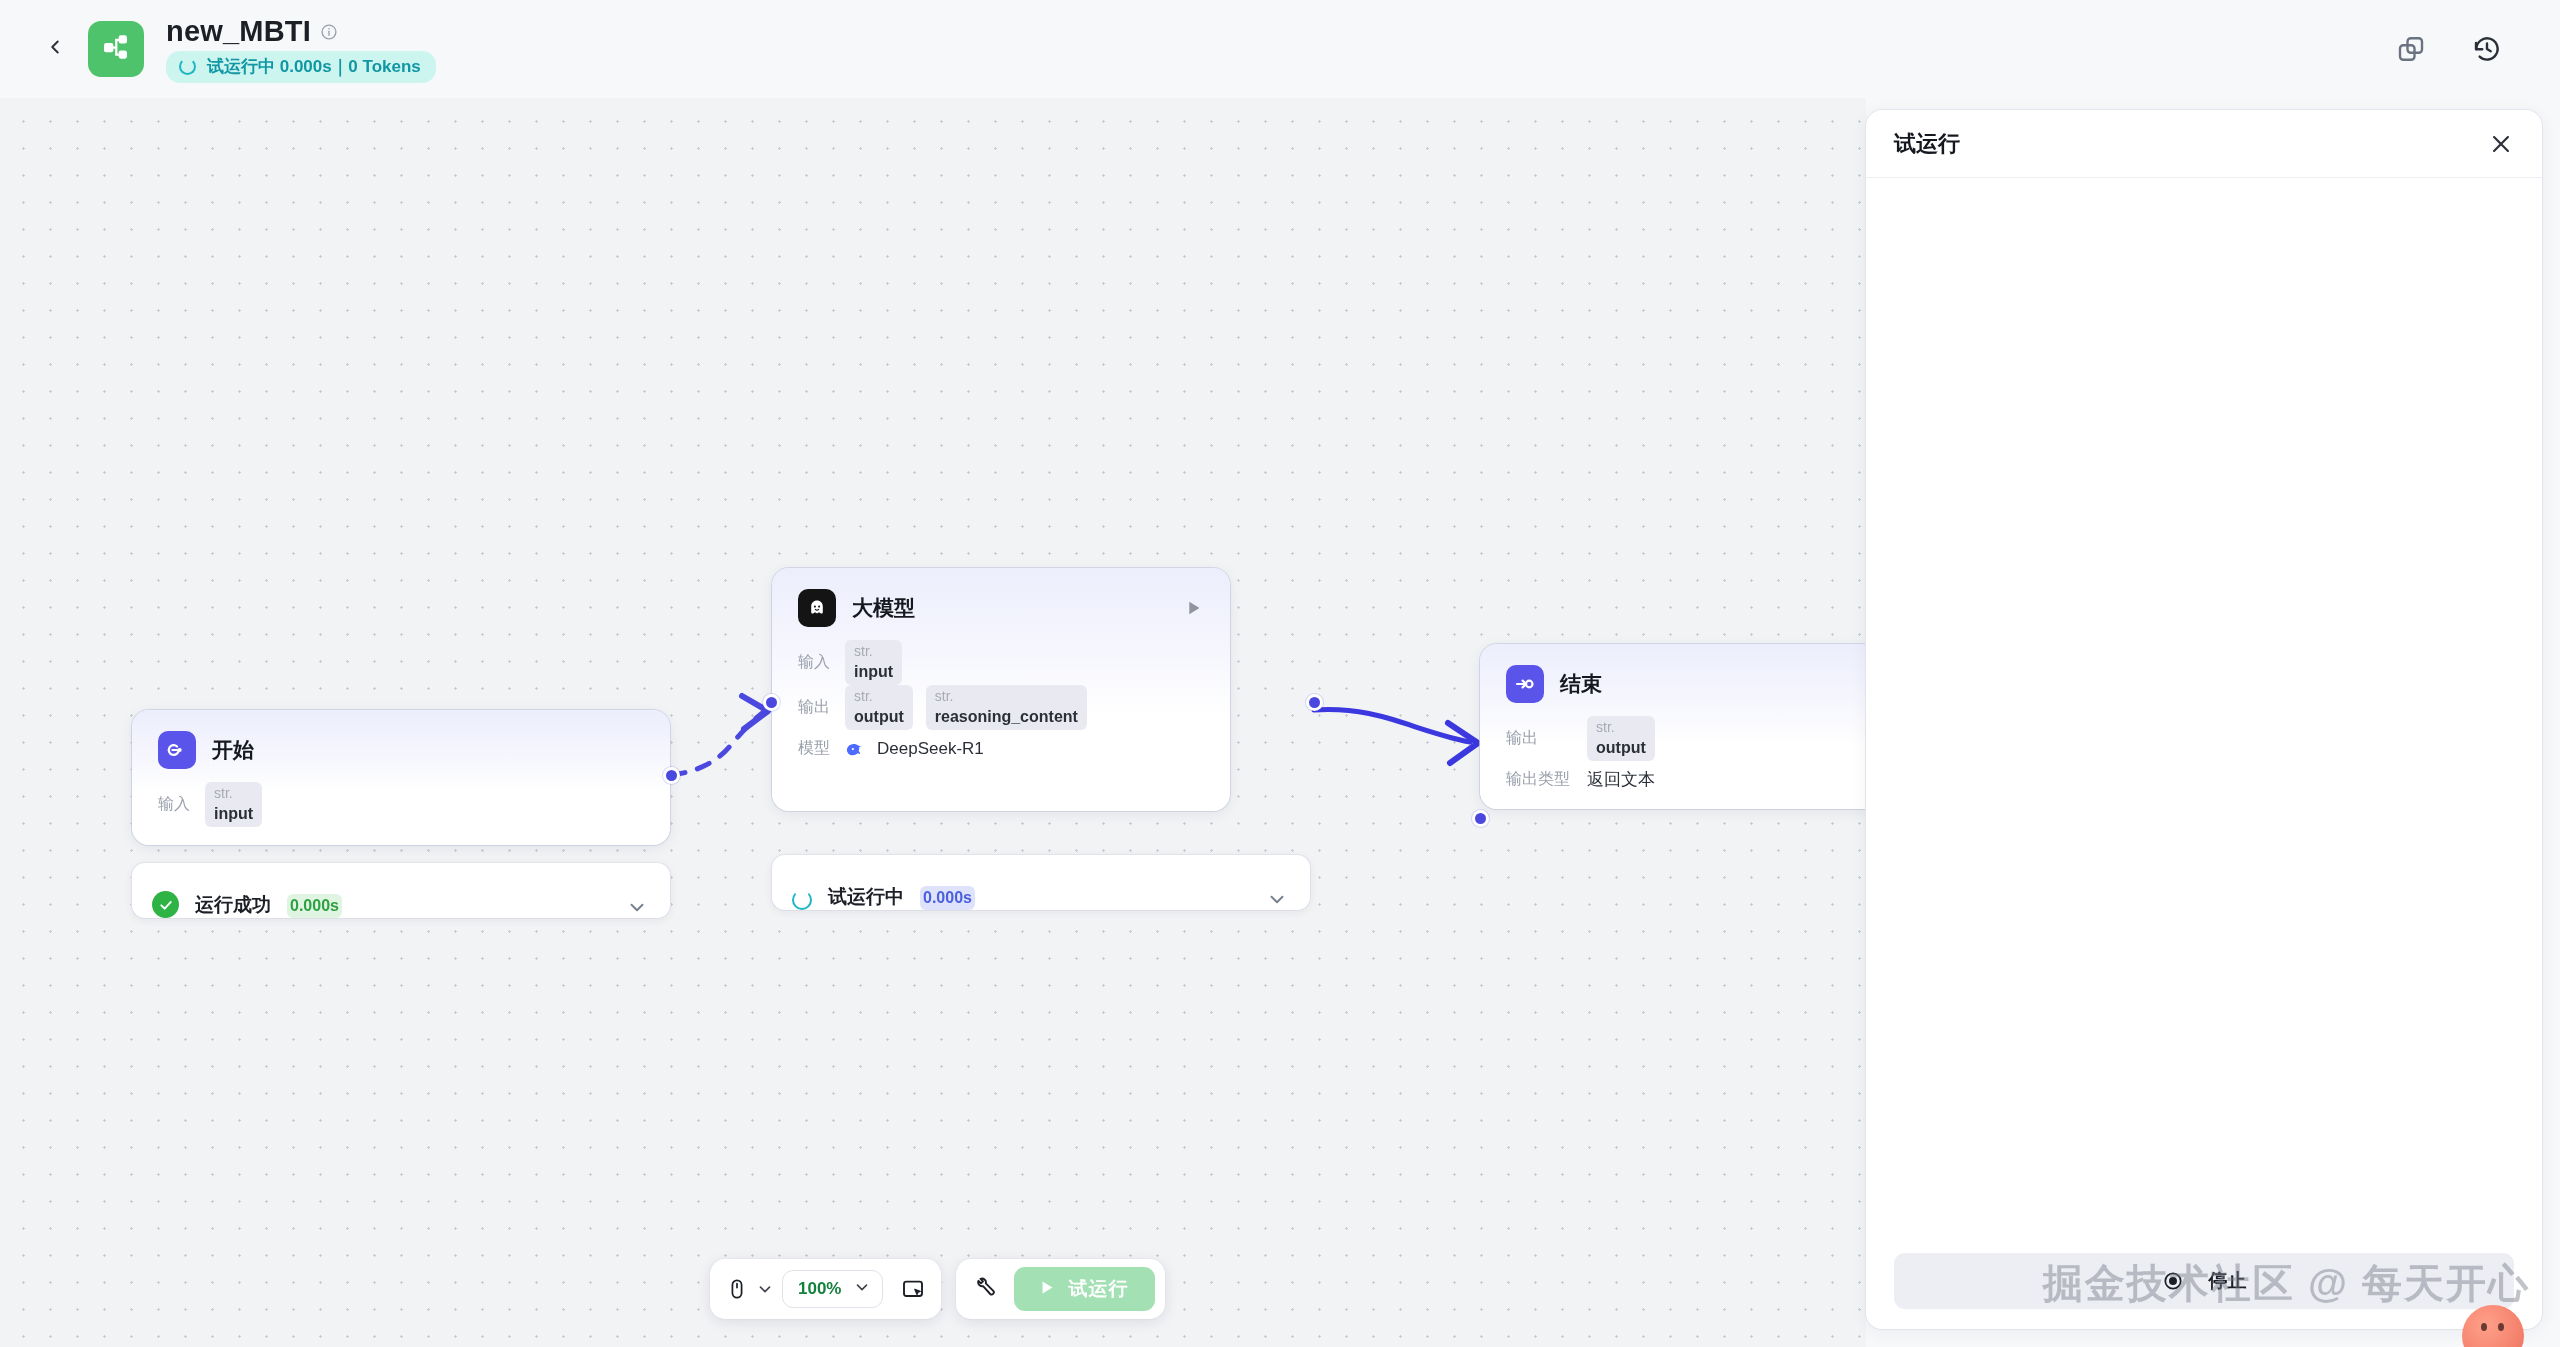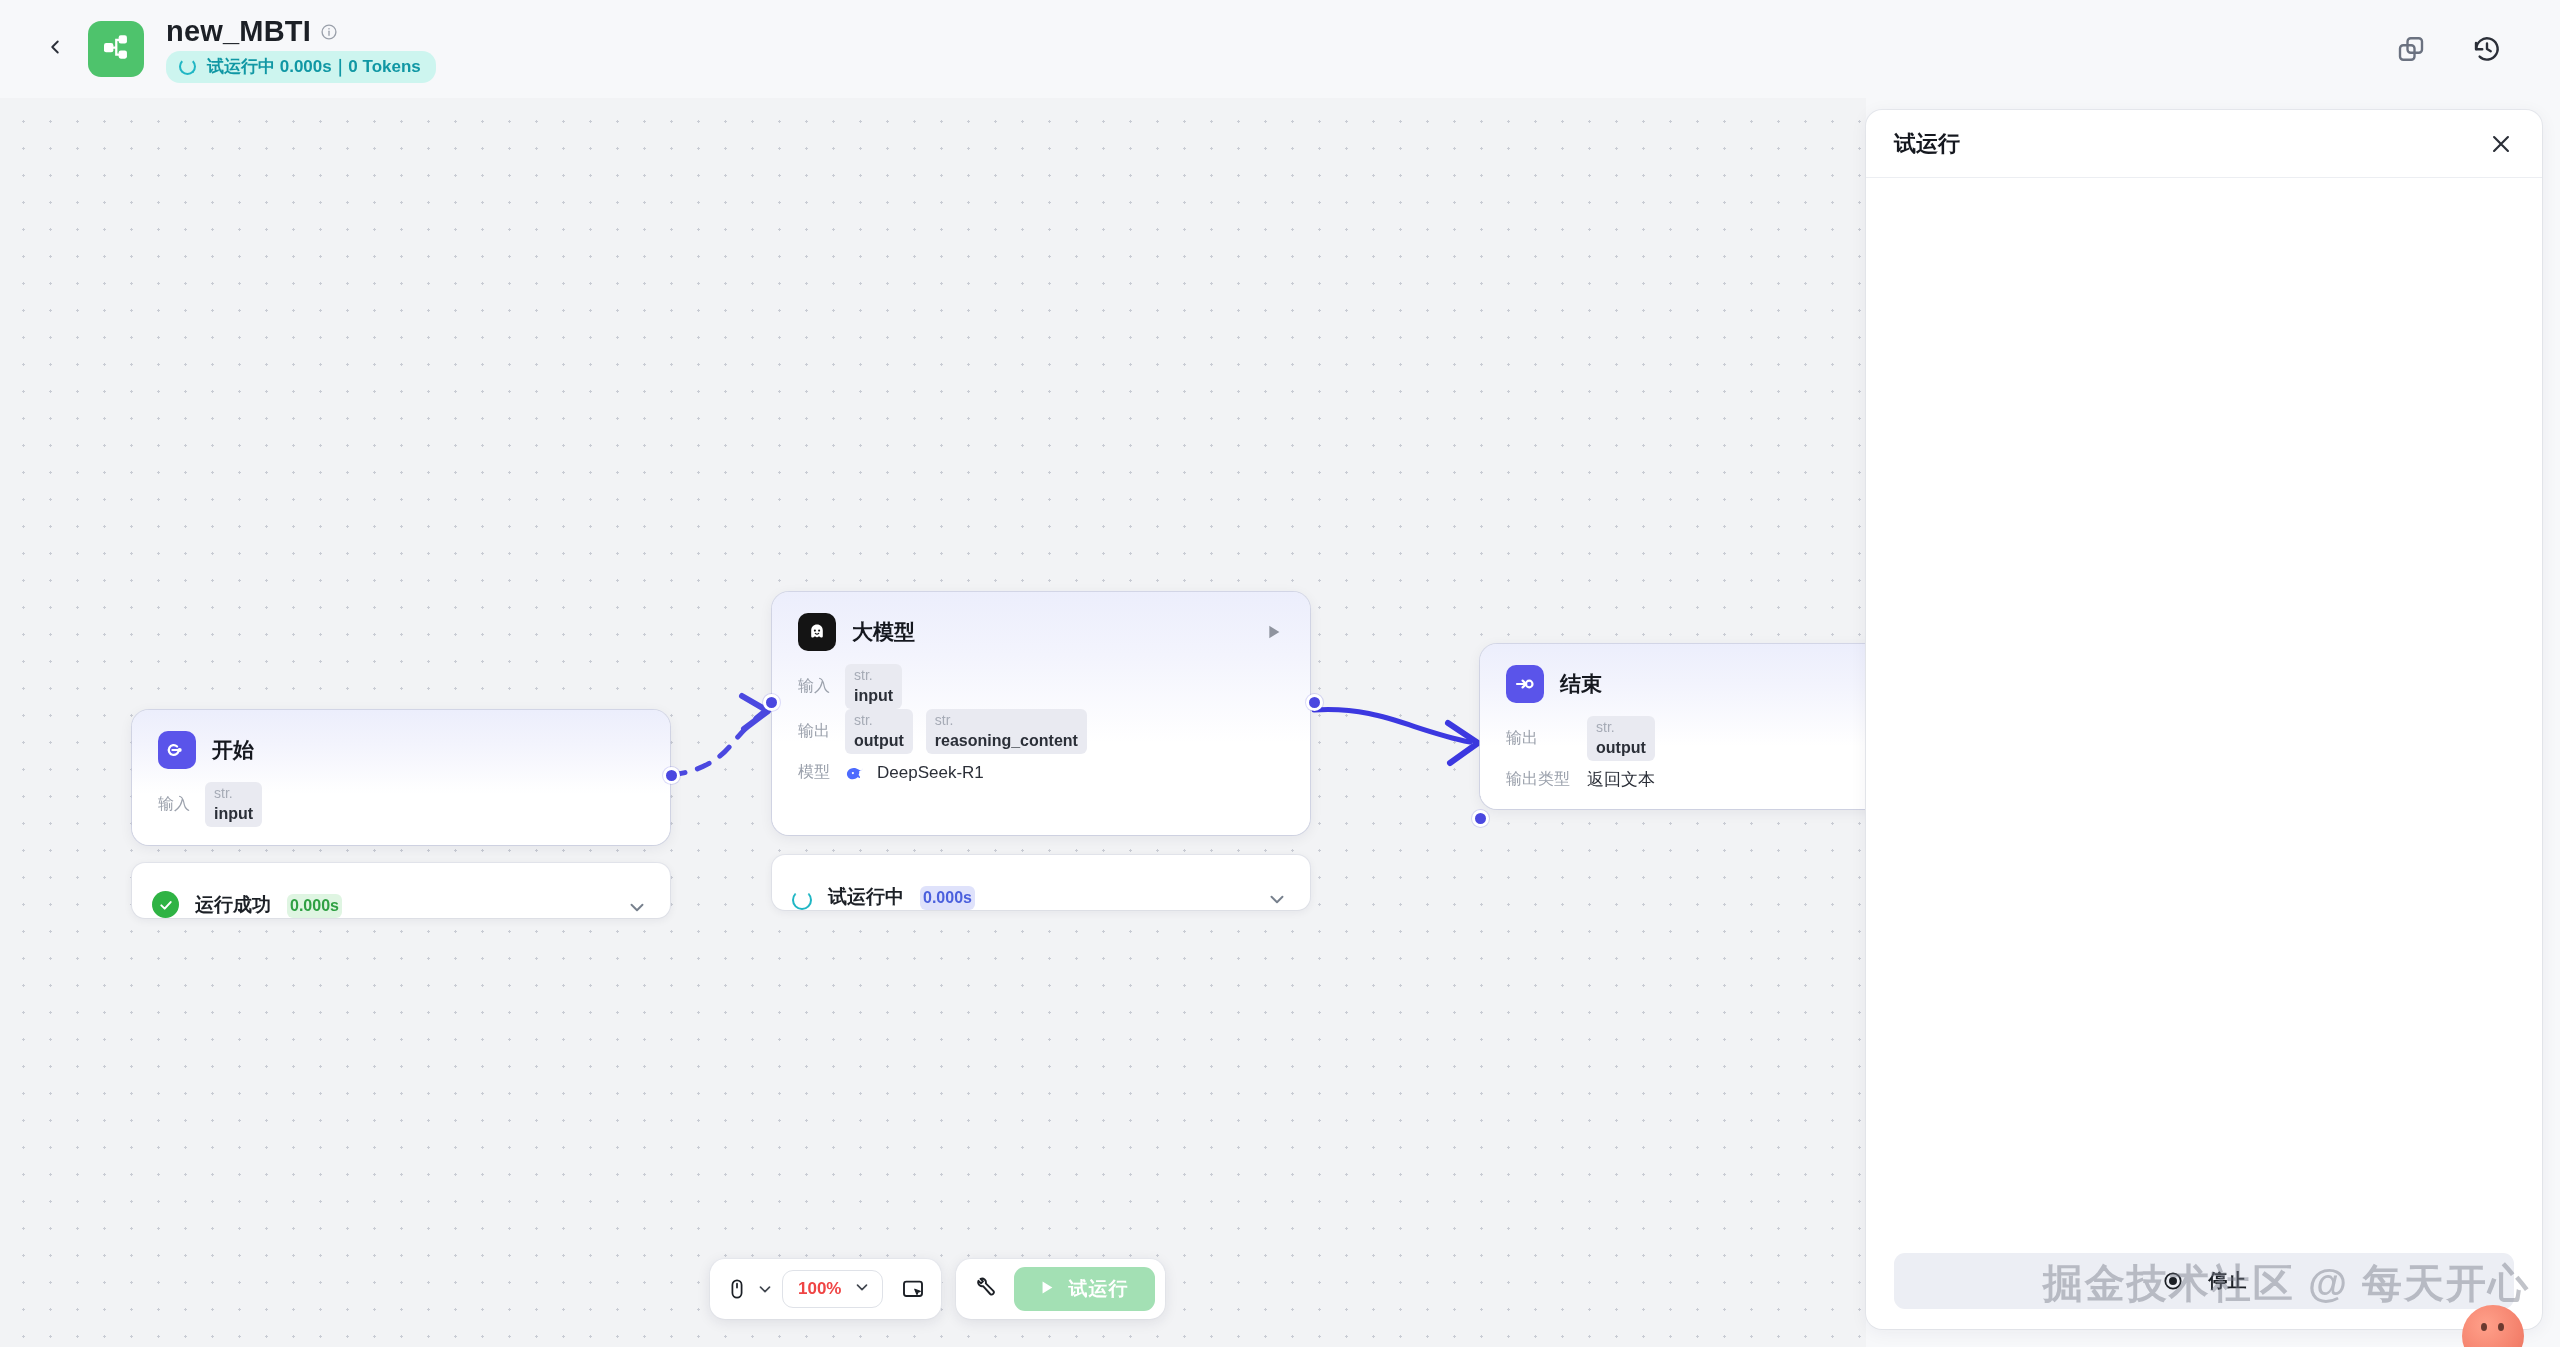--- a/index.html
+++ b/index.html
@@ -172,21 +172,21 @@
   .tb-btn {
     display: flex; align-items: center; justify-content: center;
     color: #1c2026; cursor: pointer;
   }
   .tb-btn svg { display:block; }
   .zoom-pill {
     border: 1.6px solid #dfe2e8; border-radius: 11px;
     height: 38px; display: flex; align-items: center; gap: 12px;
     padding: 0 11px 0 15px; cursor: pointer;
   }
-  .zoom-val { font-size: 17px; color: #ef4444; font-weight: 600; }
+  .zoom-val { font-size: 17px; color: #15803d; font-weight: 600; }
   .run-main {
     background: #a3e0b4; border-radius: 11px;
     height: 44px; display: flex; align-items: center; gap: 12px;
     padding: 0 27px 0 23px; color: #fff; cursor: pointer;
   }
   .run-main .lbl { font-size: 19px; font-weight: 700; letter-spacing: 1px; }
 
   
   .panel {
     position: absolute; top: 110px; right: 18px;
@@ -351,21 +351,21 @@
     </span>
     <span class="st-text">运行成功</span>
     <span class="st-time green">0.000s</span>
     <span class="st-caret">
       <svg viewBox="0 0 24 24" fill="none" stroke="currentColor" stroke-width="2.1" stroke-linecap="round" stroke-linejoin="round">
           <polyline points="6 9.5 12 15.5 18 9.5"></polyline>
         </svg>
     </span>
   </div>
 
-  <div class="node" style="left:772px; top:494px; width:538px; height:243px;">
+  <div class="node" style="left:772px; top:470px; width:458px; height:243px;">
     <div class="node-head">
       <span class="node-badge llm">
         <svg viewBox="0 0 24 24" fill="none">
           <path d="M12 4.6c-3.4 0-5.8 2.5-5.8 5.9v5.4c0 1.3 1 2.1 2 1.5l1.3-.8c.3-.2.7-.2 1 0l1 .6c.3.2.7.2 1 0l1-.6c.3-.2.7-.2 1 0l1.3.8c1 .6 2-.2 2-1.5v-5.4c0-3.4-2.4-5.9-5.8-5.9z" fill="#fff"></path>
           <circle cx="9.9" cy="10.6" r="1.05" fill="#141414"></circle>
           <circle cx="14.1" cy="10.6" r="1.05" fill="#141414"></circle>
           <path d="M10.3 13.4c.9.8 2.5.8 3.4 0" stroke="#141414" stroke-width="1.1" stroke-linecap="round"></path>
         </svg>
       </span>
       <span class="node-title">大模型</span>

